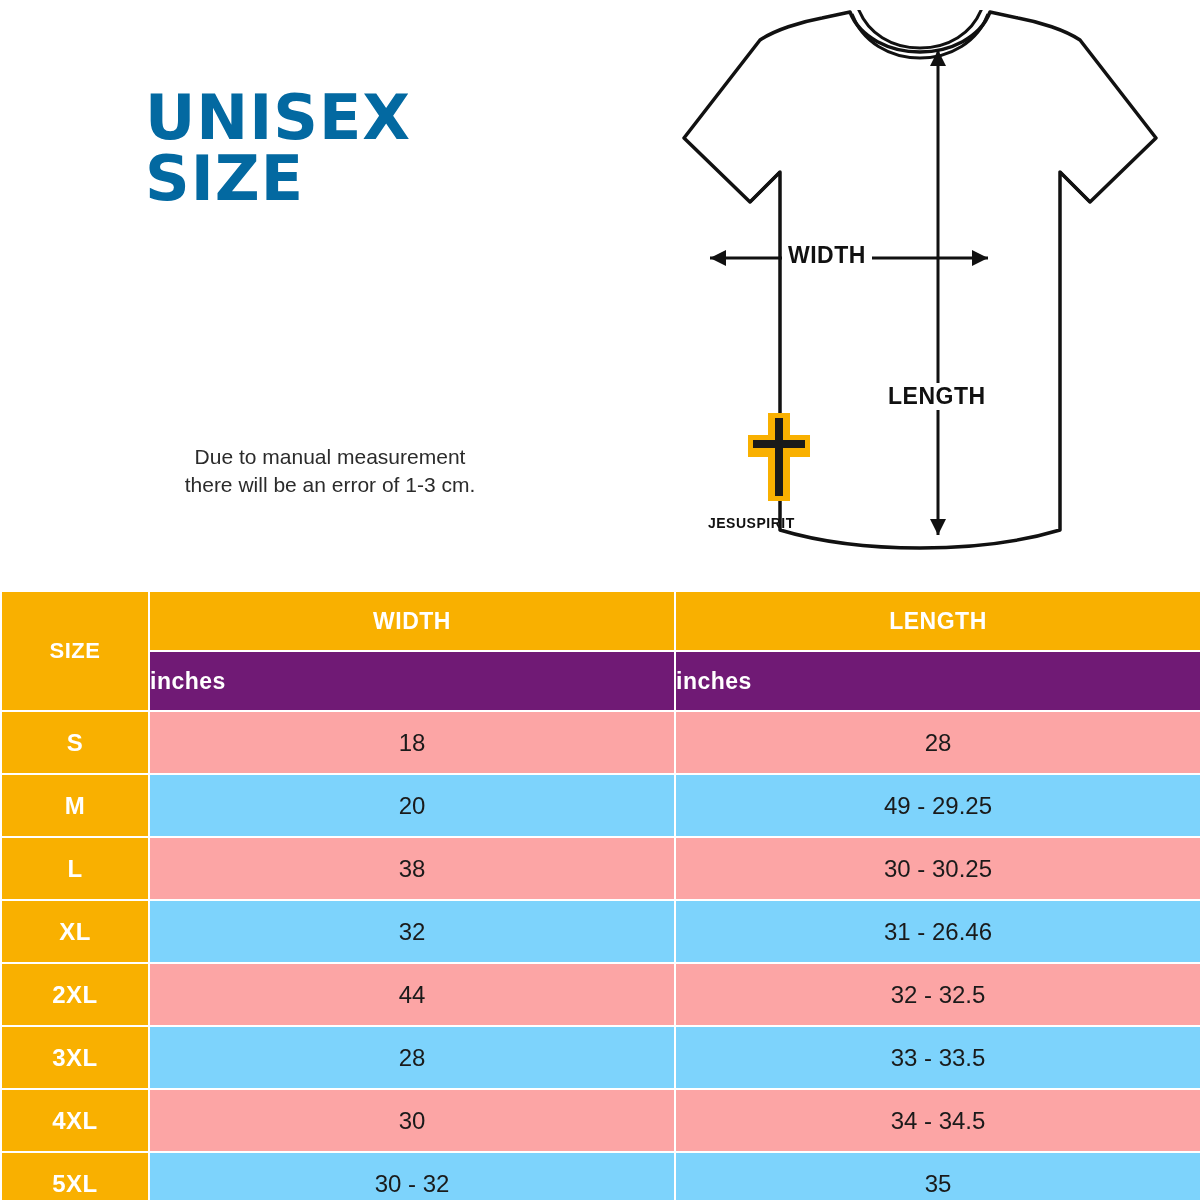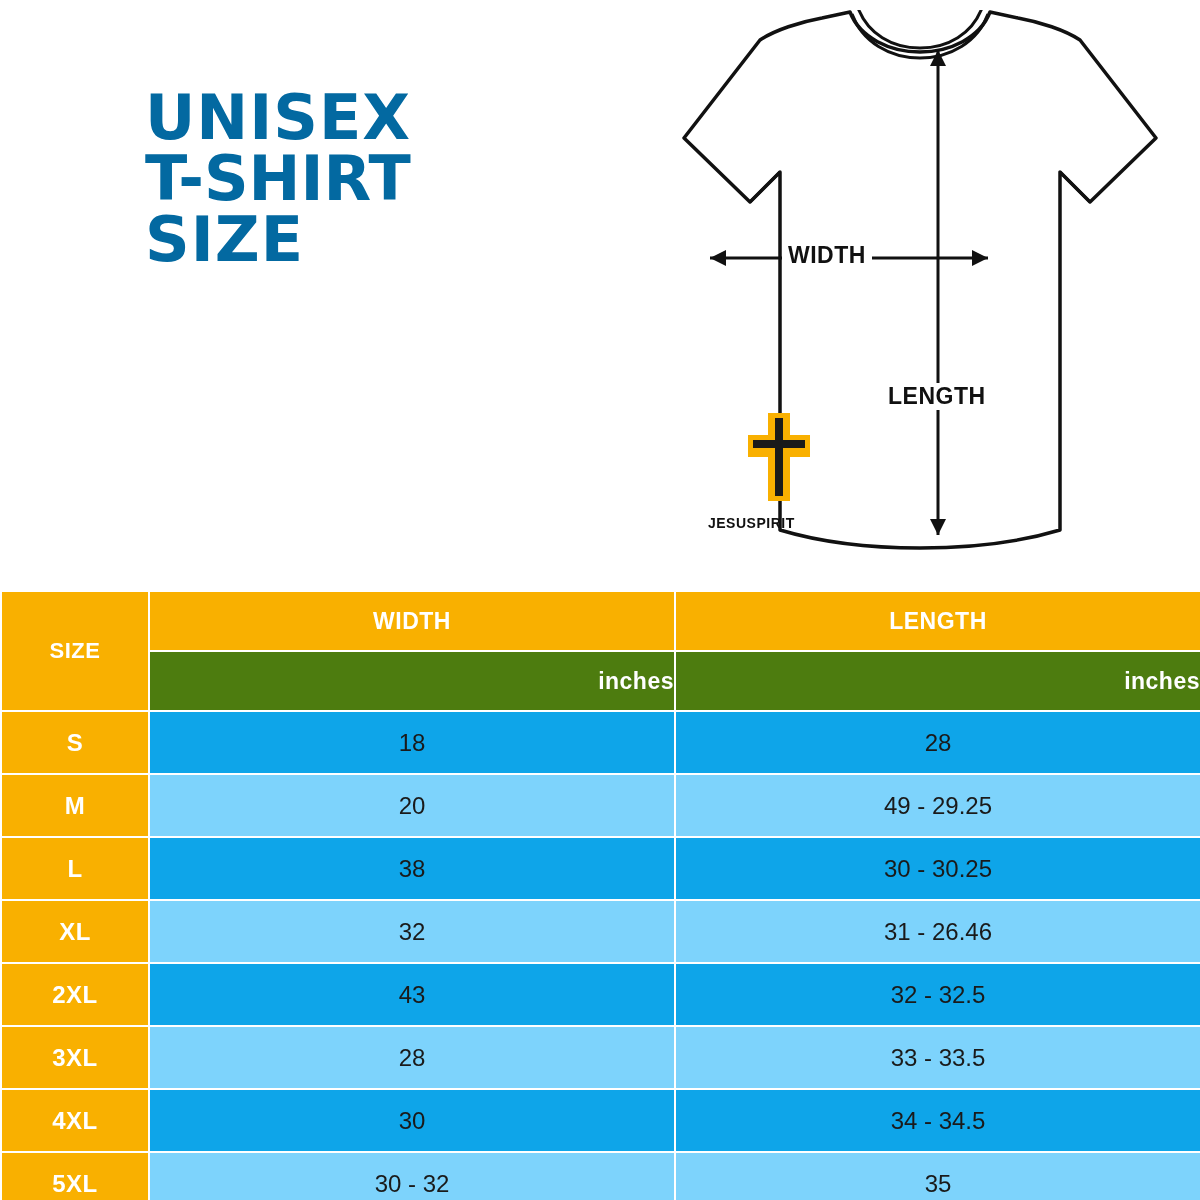--- a/index.html
+++ b/index.html
@@ -108,58 +108,61 @@
   .hdr-top {
     background: #f9b000;
     color: #ffffff;
     font-weight: 700;
     font-size: 23px;
     text-align: center;
     letter-spacing: 0.5px;
     height: 58px;
   }
   .hdr-sub {
-    background: #4d7c0f;
+    background: #701a75;
     color: #ffffff;
     font-weight: 700;
     font-size: 23px;
-    text-align: right;
+    text-align: left;
     letter-spacing: 0.5px;
     height: 58px;
   }
   .sz-cell {
     background: #f9b000;
     color: #ffffff;
     font-weight: 700;
     font-size: 24px;
     text-align: center;
     height: 61px;
     letter-spacing: 0.5px;
   }
   .val-cell {
     text-align: center;
     font-size: 24px;
     color: #1a1a1a;
     height: 61px;
     font-family: "Liberation Sans", sans-serif;
   }
-  tr.row-white .val-cell { background: #0ea5e9; }
+  tr.row-white .val-cell { background: #fca5a5; }
   tr.row-grey  .val-cell { background: #7dd3fc; }
 </style>
 </head>
 <body>
 
 <div class="top">
 
   <div class="title">
     <div>UNISEX</div>
-    <div class="l2">T-SHIRT</div>
     <div>SIZE</div>
   </div>
 
+  <div class="note">
+    <div>Due to manual measurement</div>
+    <div>there will be an error of 1-3 cm.</div>
+  </div>
 
   <div class="shirt-wrap">
     <svg width="600" height="570" viewBox="0 0 600 570">
 
       <path d="M200 30
                C 215 20, 240 12, 262 8
                L 290 2
                C 300 28, 330 42, 360 42
                C 390 42, 420 28, 430 2
                L 458 8
@@ -235,21 +238,21 @@
       <td class="val-cell">38</td>
       <td class="val-cell">30 - 30.25</td>
     </tr>
     <tr class="row-grey">
       <td class="sz-cell">XL</td>
       <td class="val-cell">32</td>
       <td class="val-cell">31 - 26.46</td>
     </tr>
     <tr class="row-white">
       <td class="sz-cell">2XL</td>
-      <td class="val-cell">43</td>
+      <td class="val-cell">44</td>
       <td class="val-cell">32 - 32.5</td>
     </tr>
     <tr class="row-grey">
       <td class="sz-cell">3XL</td>
       <td class="val-cell">28</td>
       <td class="val-cell">33 - 33.5</td>
     </tr>
     <tr class="row-white">
       <td class="sz-cell">4XL</td>
       <td class="val-cell">30</td>

